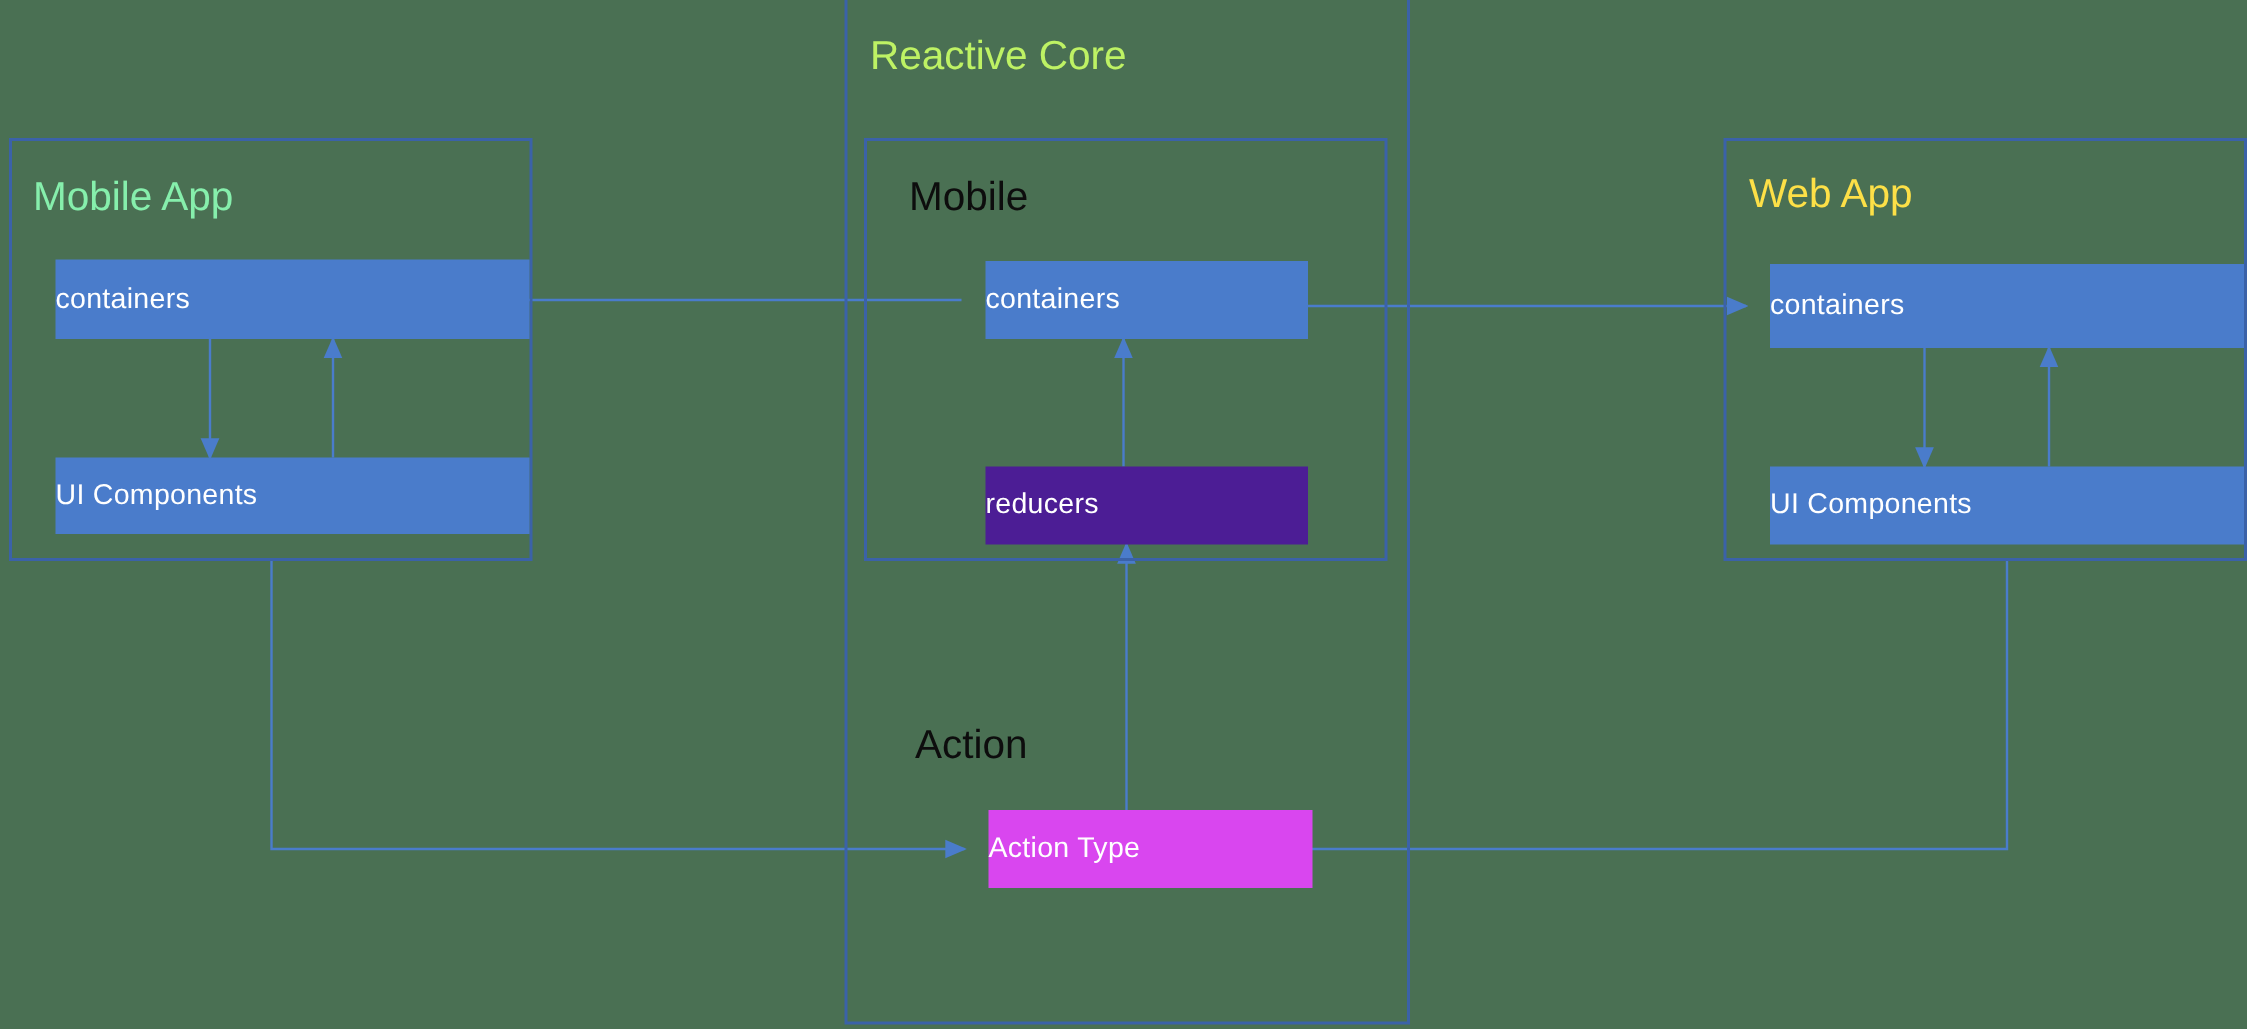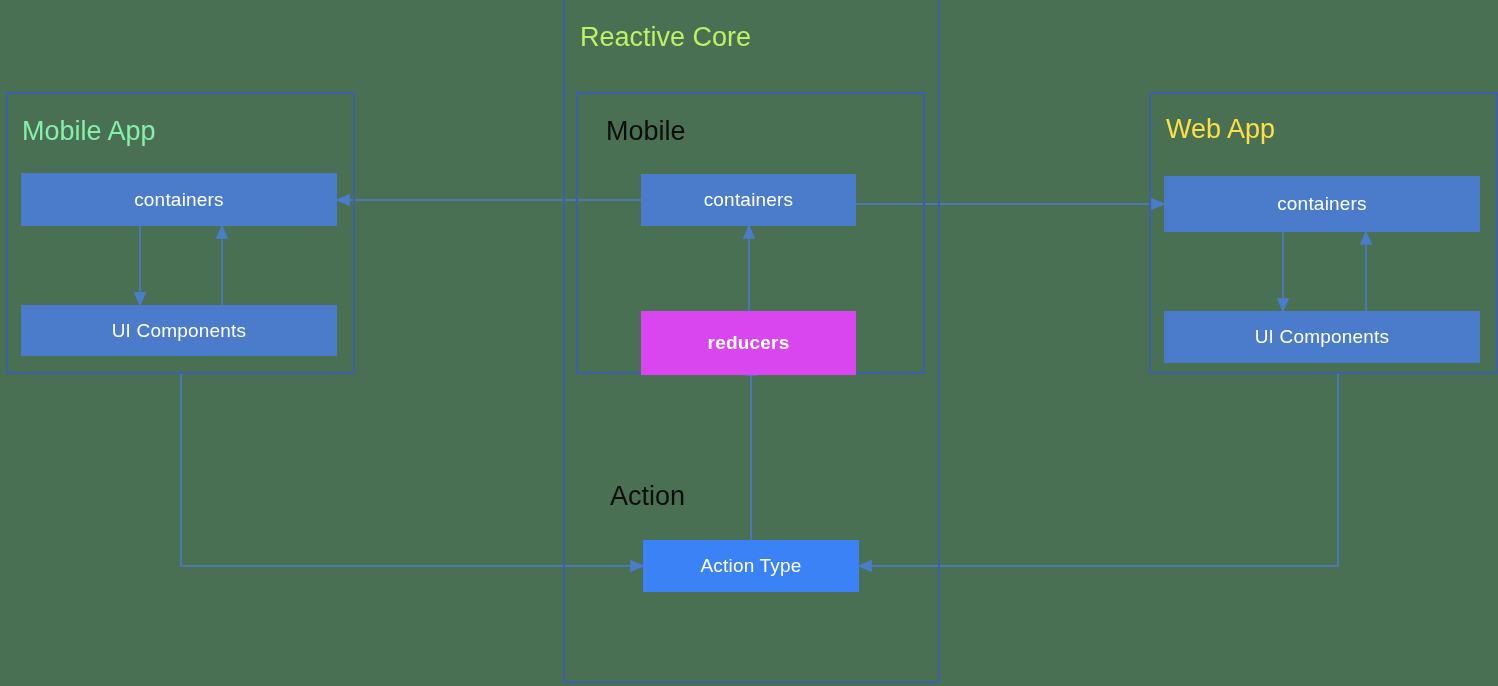--- a/index.html
+++ b/index.html
@@ -28,21 +28,21 @@
     font-family: "Liberation Sans", sans-serif;
     white-space: nowrap;
     line-height: 1;
   }
   .node-box {
     position: absolute;
     background: #4a7ccb;
     box-sizing: border-box;
     display: flex;
     align-items: center;
-    justify-content: center;
+    margin-left: 16px;
   }
   .node-label {
     color: #ffffff;
     font-size: 19px;
     font-family: "Liberation Sans", sans-serif;
     white-space: nowrap;
     letter-spacing: 0.2px;
   }
   #edges {
     position: absolute;
@@ -94,26 +94,26 @@
 
   <div class="node-box" style="left: 21px; top: 173px; width: 316px; height: 53px; background: rgb(74, 124, 203);">
     <span class="node-label" style="color: rgb(255, 255, 255);">containers</span>
   </div>
   <div class="node-box" style="left: 21px; top: 305px; width: 316px; height: 51px; background: rgb(74, 124, 203);">
     <span class="node-label" style="color: rgb(255, 255, 255);">UI Components</span>
   </div>
   <div class="node-box" style="left: 641px; top: 174px; width: 215px; height: 52px; background: rgb(74, 124, 203);">
     <span class="node-label" style="color: rgb(255, 255, 255);">containers</span>
   </div>
-  <div class="node-box" style="left: 641px; top: 311px; width: 215px; height: 64px; background: #d946ef; font-weight: bold;">
+  <div class="node-box" style="left: 641px; top: 311px; width: 215px; height: 52px; background: #4c1d95;">
     <span class="node-label" style="color: rgb(255, 255, 255);">reducers</span>
   </div>
   <div class="node-box" style="left: 1164px; top: 176px; width: 316px; height: 56px; background: rgb(74, 124, 203);">
     <span class="node-label" style="color: rgb(255, 255, 255);">containers</span>
   </div>
   <div class="node-box" style="left: 1164px; top: 311px; width: 316px; height: 52px; background: rgb(74, 124, 203);">
     <span class="node-label" style="color: rgb(255, 255, 255);">UI Components</span>
   </div>
-  <div class="node-box" style="left: 643px; top: 540px; width: 216px; height: 52px; background: #3b82f6;">
+  <div class="node-box" style="left: 643px; top: 540px; width: 216px; height: 52px; background: #d946ef;">
     <span class="node-label" style="color: rgb(255, 255, 255);">Action Type</span>
   </div>
 
 </div>
 
 </body></html>

